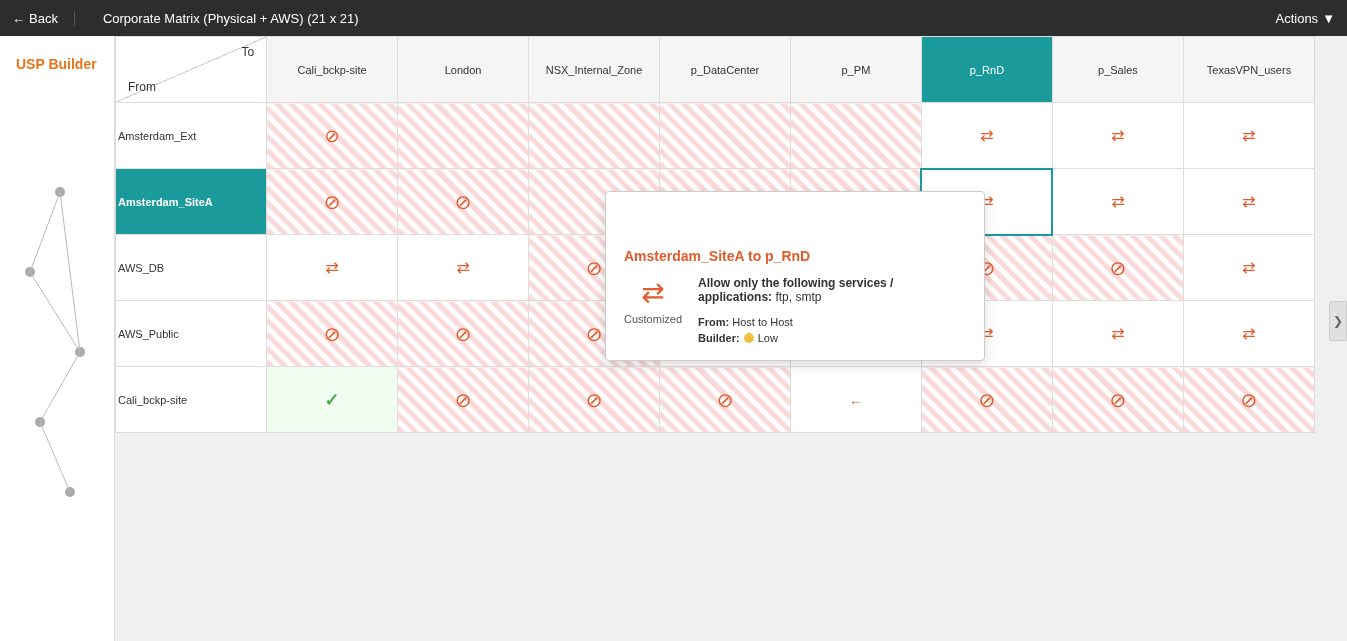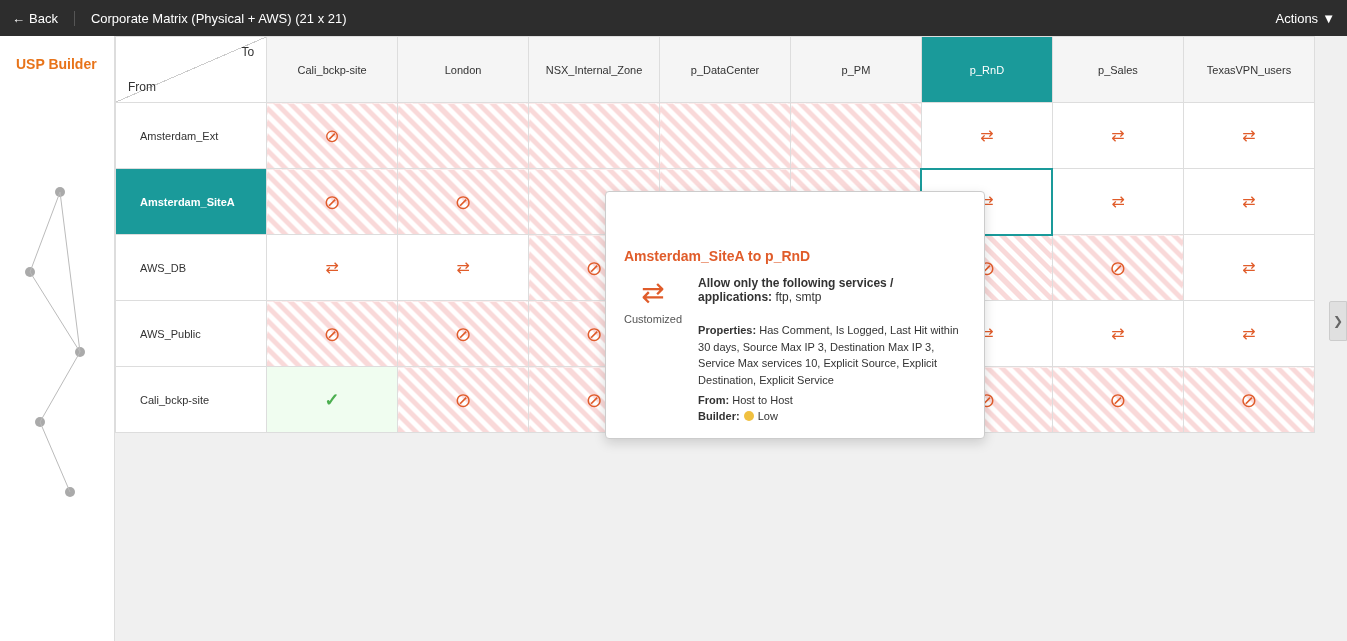--- a/index.html
+++ b/index.html
@@ -5,21 +5,21 @@
     * { box-sizing: border-box; margin: 0; padding: 0; }
     body { font-family: Arial, sans-serif; background: #f0f0f0; width: 1347px; height: 641px; overflow: hidden; }
 
     
     .topbar {
       display: flex; align-items: center; background: #2d2d2d; height: 36px;
       padding: 0 12px; justify-content: space-between;
     }
     .topbar-left { display: flex; align-items: center; gap: 16px; }
     .back-btn { color: #fff; font-size: 13px; cursor: pointer; display: flex; align-items: center; gap: 4px; }
-    .topbar-title { color: #fff; font-size: 13px; border-left: 1px solid #555; padding-left: 16px; text-align: center; }
+    .topbar-title { color: #fff; font-size: 13px; border-left: 1px solid #555; padding-left: 28px; text-align: center; }
     .topbar-right { display: flex; align-items: center; gap: 6px; }
     .actions-btn { color: #fff; font-size: 13px; cursor: pointer; display: flex; align-items: center; gap: 4px; }
 
     
     .main { display: flex; height: 605px; }
 
     
     .sidebar {
       width: 115px; background: #fff; border-right: 1px solid #ddd;
       display: flex; flex-direction: column; align-items: flex-start;
@@ -57,21 +57,21 @@
       content: ''; position: absolute; top: 0; left: 0;
       width: 100%; height: 100%;
       background: linear-gradient(to bottom right, transparent calc(50% - 0.5px), #ccc calc(50% - 0.5px), #ccc calc(50% + 0.5px), transparent calc(50% + 0.5px));
     }
 
     
     .col-header { background: #f5f5f5 !important; font-size: 11px; color: #333; }
     .col-header-active { background: #1a9a9a !important; color: #fff !important; font-weight: bold; }
 
     
-    .row-header { text-align: left !important; padding-left: 24px; background: #fff !important; width: 150px !important; font-size: 11px; color: #333; }
+    .row-header { text-align: left !important; padding-left: 2px; background: #fff !important; width: 150px !important; font-size: 11px; color: #333; }
     .row-header-active { background: #1a9a9a !important; color: #fff !important; font-weight: bold; }
 
     
     .cell-blocked { background-image: repeating-linear-gradient(45deg, #f9d9d9, #f9d9d9 5px, #fff 5px, #fff 10px); }
     .cell-normal { background: #fff; }
     .cell-highlighted { background: #fff; border: 2px solid #1a9a9a !important; }
     .cell-greencheck { background: #f0fdf0; }
 
     
     .icon-blocked { color: #e05c2a; font-size: 18px; }
@@ -83,21 +83,21 @@
       background: #fff; border: 1px solid #ccc; border-radius: 4px;
       padding: 16px 18px; width: 380px; box-shadow: 0 4px 12px rgba(0,0,0,0.15);
       z-index: 100; font-size: 12px;
     }
     .tooltip-title { font-size: 14px; font-weight: bold; color: #333; margin-bottom: 12px; margin-top: 40px; }
     .tooltip-title span { color: #e05c2a; }
     .tooltip-content { display: flex; gap: 16px; }
     .tooltip-icon-area { display: flex; flex-direction: column; align-items: center; gap: 4px; }
     .tooltip-icon-label { font-size: 11px; color: #555; }
     .tooltip-details { flex: 1; }
-    .tooltip-allow { font-weight: bold; font-size: 12px; color: #333; margin-bottom: 18px; }
+    .tooltip-allow { font-weight: bold; font-size: 12px; color: #333; margin-bottom: 12px; }
     .tooltip-props { font-size: 11px; color: #333; line-height: 1.5; margin-bottom: 6px; }
     .tooltip-flow { font-size: 11px; color: #333; margin-bottom: 4px; }
     .tooltip-severity { font-size: 11px; color: #333; display: flex; align-items: center; gap: 4px; }
     .severity-dot { width: 10px; height: 10px; border-radius: 50%; background: #f0c040; display: inline-block; }
 
     
     .collapse-btn {
       position: absolute; right: 0; top: 50%; transform: translateY(-50%);
       width: 18px; height: 40px; background: #e0e0e0; border: 1px solid #ccc;
       display: flex; align-items: center; justify-content: center;
@@ -271,24 +271,20 @@
       <div class="tooltip-content">
         <div class="tooltip-icon-area">
           <span style="color:#e05c2a;font-size:28px;">⇄</span>
           <span class="tooltip-icon-label">Customized</span>
         </div>
         <div class="tooltip-details">
           <div class="tooltip-allow">
             <span>Allow only the following services / applications:</span>
             <span style="font-weight:normal;">ftp, smtp</span>
           </div>
-          <div class="tooltip-props">
-            <strong><span>Properties:</span></strong>
-            <span>Has Comment, Is Logged, Last Hit within 30 days, Source Max IP 3, Destination Max IP 3, Service Max services 10, Explicit Source, Explicit Destination, Explicit Service</span>
-          </div>
           <div class="tooltip-flow">
             <strong><span>From:</span></strong>
             <span>Host to Host</span>
           </div>
           <div class="tooltip-severity">
             <strong><span>Builder:</span></strong>
             <span class="severity-dot"></span>
             <span>Low</span>
           </div>
         </div>

